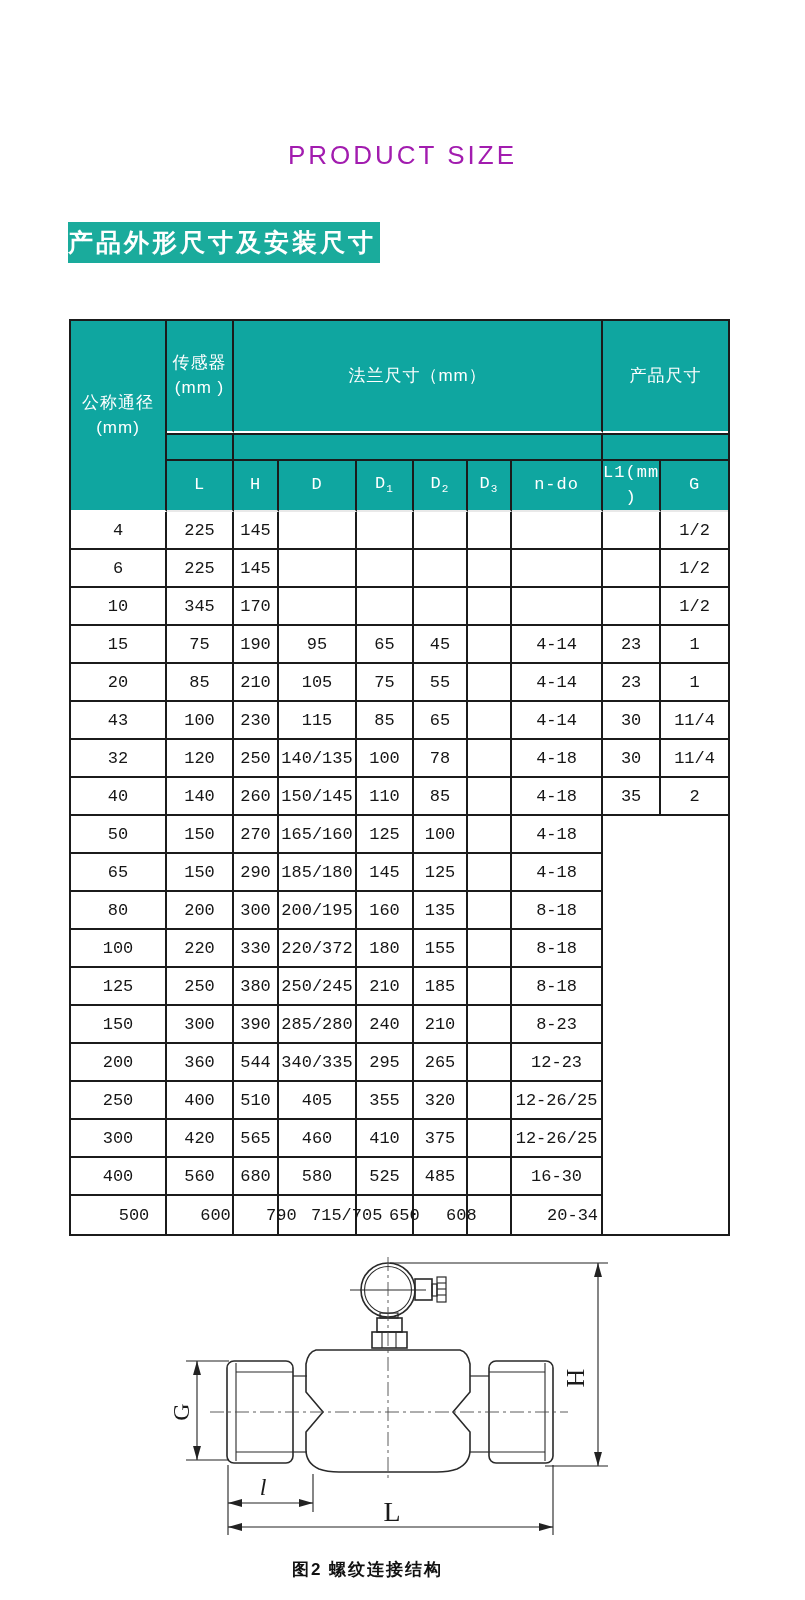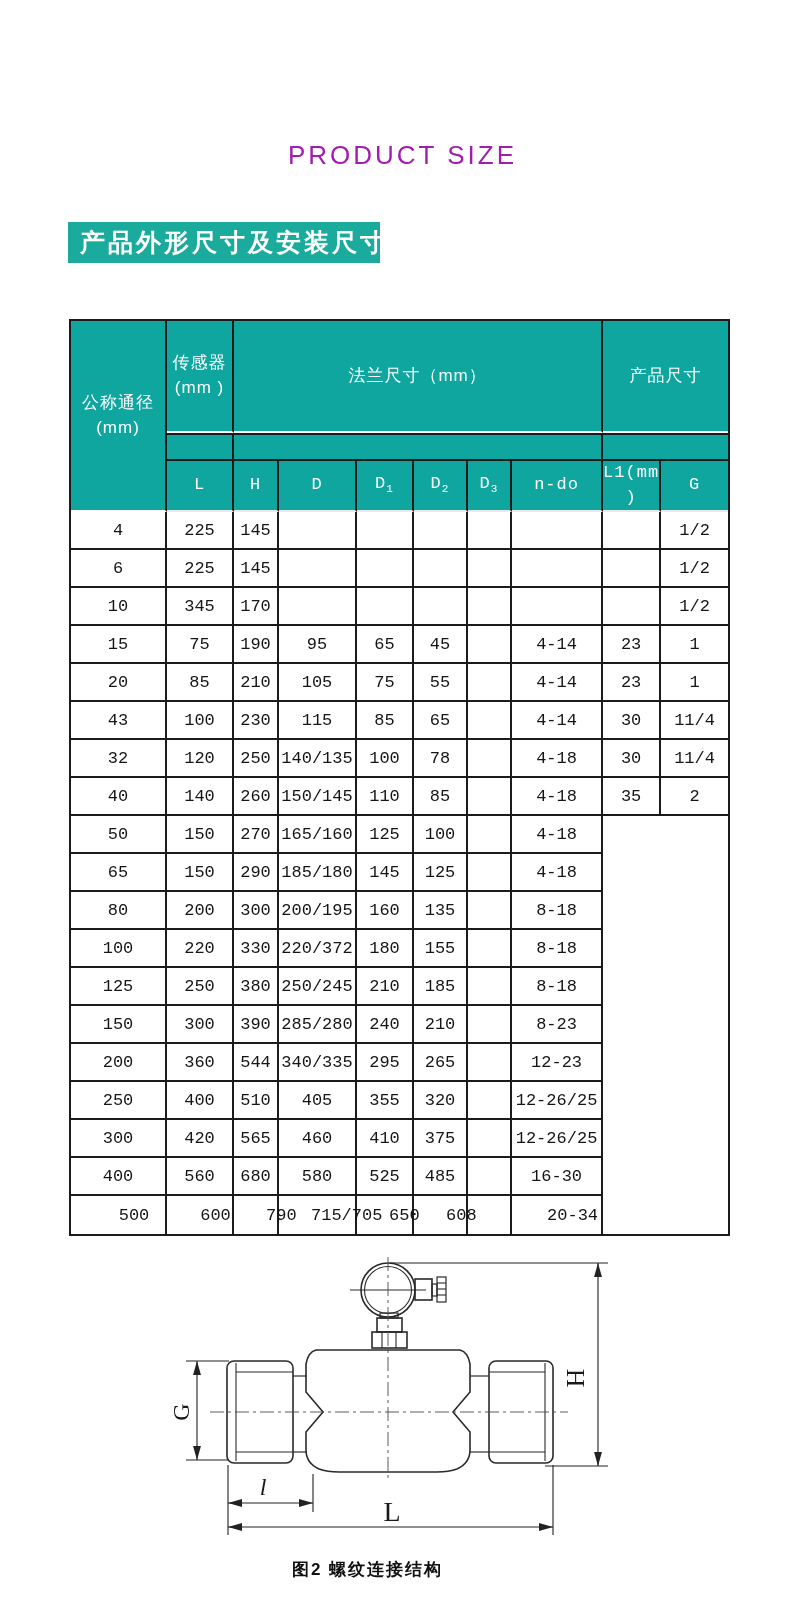--- a/index.html
+++ b/index.html
@@ -8,21 +8,21 @@
 
   
   .title{position:absolute;top:28px;left:0;width:805px;text-align:center;
          font-size:56px;font-weight:800;letter-spacing:4px;color:#0d0d0d;}
   .subtitle{position:absolute;top:140px;left:0;width:805px;text-align:center;
             font-size:26px;font-weight:500;letter-spacing:3px;color:#a21caf;}
 
   
   .banner{position:absolute;left:68px;top:222px;width:312px;height:41px;
           background:#1aab9c;color:#fff;font-size:25px;font-weight:700;
-          letter-spacing:3px;line-height:41px;padding-left:12px;box-sizing:border-box;
+          letter-spacing:3px;line-height:41px;box-sizing:border-box;
           white-space:nowrap;}
 
   
   table.dim{position:absolute;left:69px;top:319px;width:657px;
             border-collapse:separate;border-spacing:0;table-layout:fixed;
             border:2px solid #1b1b1b;}
   table.dim td, table.dim th{box-sizing:border-box;padding:0;margin:0;
             text-align:center;vertical-align:middle;font-weight:normal;}
 
   

